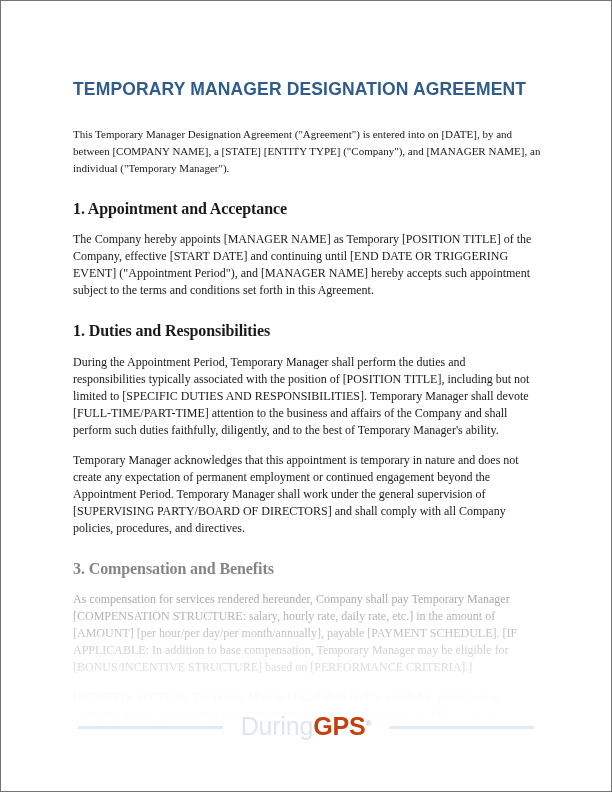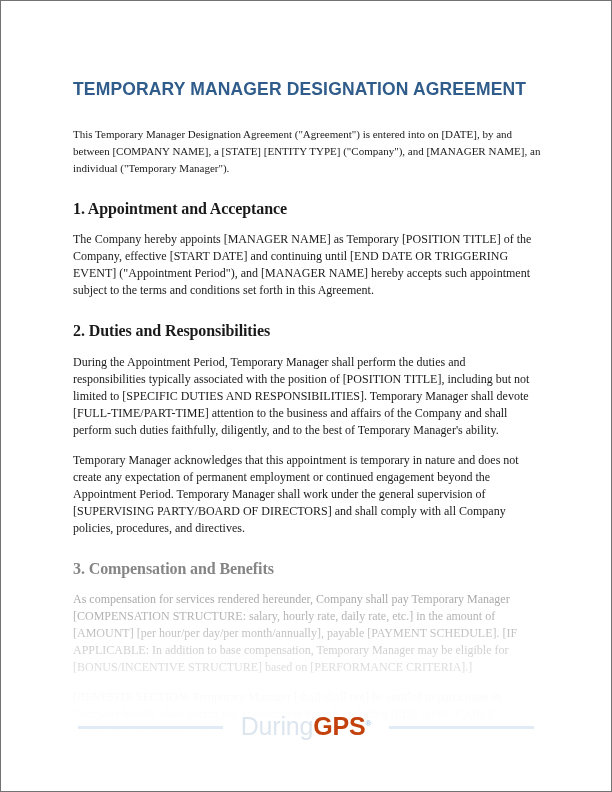--- a/index.html
+++ b/index.html
@@ -152,21 +152,21 @@
     <h1 class="doc-title">TEMPORARY MANAGER DESIGNATION AGREEMENT</h1>
 
     <p class="intro">This Temporary Manager Designation Agreement ("Agreement") is entered into on [DATE], by and between [COMPANY NAME], a [STATE] [ENTITY TYPE] ("Company"), and [MANAGER NAME], an individual ("Temporary Manager").</p>
 
     <div class="section">
       <h2 class="sec-heading">1. Appointment and Acceptance</h2>
       <p class="sec-para">The Company hereby appoints [MANAGER NAME] as Temporary [POSITION TITLE] of the Company, effective [START DATE] and continuing until [END DATE OR TRIGGERING EVENT] ("Appointment Period"), and [MANAGER NAME] hereby accepts such appointment subject to the terms and conditions set forth in this Agreement.</p>
     </div>
 
     <div class="section">
-      <h2 class="sec-heading">2. Duties and Responsibilities</h2>
+      <h2 class="sec-heading">1. Duties and Responsibilities</h2>
       <p class="sec-para">During the Appointment Period, Temporary Manager shall perform the duties and responsibilities typically associated with the position of [POSITION TITLE], including but not limited to [SPECIFIC DUTIES AND RESPONSIBILITIES]. Temporary Manager shall devote [FULL-TIME/PART-TIME] attention to the business and affairs of the Company and shall perform such duties faithfully, diligently, and to the best of Temporary Manager's ability.</p>
       <p class="sec-para">Temporary Manager acknowledges that this appointment is temporary in nature and does not create any expectation of permanent employment or continued engagement beyond the Appointment Period. Temporary Manager shall work under the general supervision of [SUPERVISING PARTY/BOARD OF DIRECTORS] and shall comply with all Company policies, procedures, and directives.</p>
     </div>
 
     <div class="section fade-wrap">
       <div class="fade-1">
         <h2 class="sec-heading">3. Compensation and Benefits</h2>
         <p class="sec-para">As compensation for services rendered hereunder, Company shall pay Temporary Manager [COMPENSATION STRUCTURE: salary, hourly rate, daily rate, etc.] in the amount of [AMOUNT] [per hour/per day/per month/annually], payable [PAYMENT SCHEDULE]. [IF APPLICABLE: In addition to base compensation, Temporary Manager may be eligible for [BONUS/INCENTIVE STRUCTURE] based on [PERFORMANCE CRITERIA].]</p>
       </div>
       <div class="fade-2">

